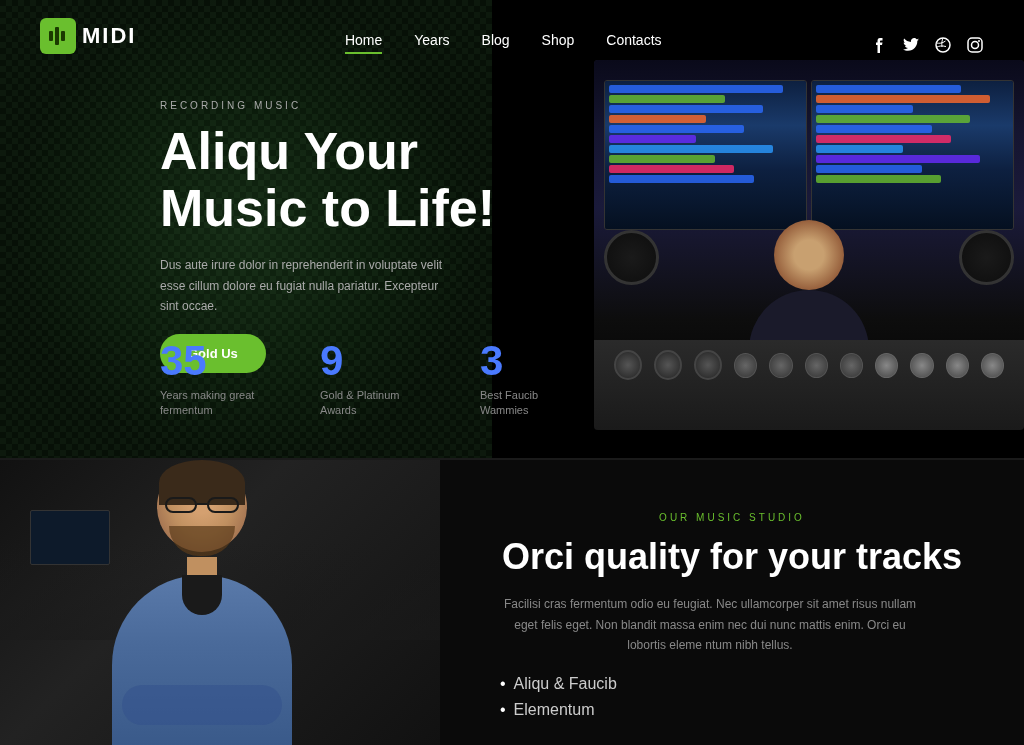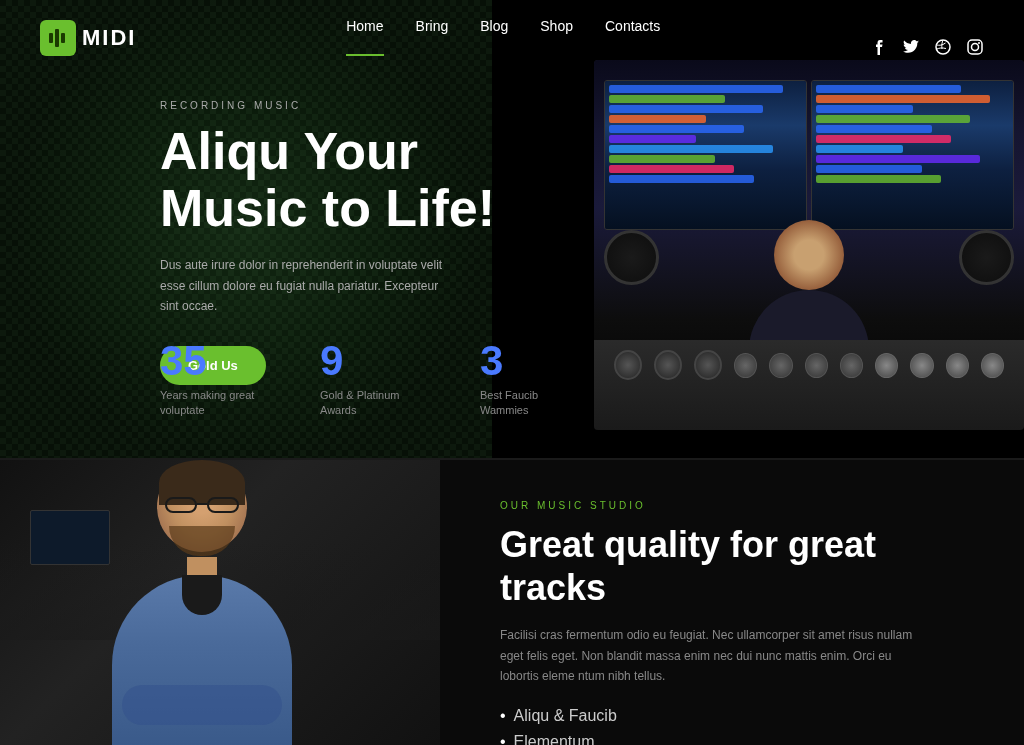--- a/index.html
+++ b/index.html
@@ -47,21 +47,21 @@
     }
     .nav-link {
       color: #fff;
       text-decoration: none;
       font-size: 14px;
       font-weight: 500;
       cursor: pointer;
     }
     .nav-link.active {
       border-bottom: 2px solid #6abf2e;
-      padding-bottom: 20px;
+      padding-bottom: 4px;
     }
     .nav-social {
       display: flex;
       gap: 14px;
       align-items: center;
     }
     .social-icon {
       width: 18px; height: 18px;
       display: flex; align-items: center; justify-content: center;
       color: #fff;
@@ -169,21 +169,21 @@
       font-size: 52px;
       font-weight: 900;
       line-height: 1.1;
       margin-bottom: 18px;
       color: #fff;
     }
     .hero-desc {
       font-size: 12px;
       color: #aaa;
       line-height: 1.7;
-      margin-bottom: 29px;
+      margin-bottom: 17px;
       max-width: 300px;
     }
     .btn-about {
       background: #6abf2e;
       color: #fff;
       border: none;
       padding: 12px 28px;
       border-radius: 30px;
       font-size: 13px;
       font-weight: 600;
@@ -236,21 +236,22 @@
       width: 100%;
       height: 100%;
       background:
         radial-gradient(ellipse at 50% 40%, #3a3a3a 0%, #1a1a1a 60%, #0d0d0d 100%);
       position: relative;
     }
 
     
     .section2-content {
       flex: 1;
-      padding: 40px 60px;
+      padding: 52px 60px;
+      text-align: center;
     }
     .section2-tag {
       font-size: 10px;
       letter-spacing: 3px;
       color: #6abf2e;
       text-transform: uppercase;
       margin-bottom: 12px;
     }
     .section2-title {
       font-size: 36px;
@@ -303,21 +304,21 @@
         <rect x="2" y="6" width="4" height="10" rx="1" fill="#1a3a00"></rect>
         <rect x="8" y="2" width="4" height="18" rx="1" fill="#1a3a00"></rect>
         <rect x="14" y="6" width="4" height="10" rx="1" fill="#1a3a00"></rect>
       </svg>
     </div>
     <span>MIDI</span>
   </div>
 
   <div class="nav-center">
     <a class="nav-link active">Home</a>
-    <a class="nav-link">Bring</a>
+    <a class="nav-link">Years</a>
     <a class="nav-link">Blog</a>
     <a class="nav-link">Shop</a>
     <a class="nav-link">Contacts</a>
   </div>
 
   <div class="nav-social">
     <span class="social-icon">
       <svg width="8" height="16" viewBox="0 0 8 16" fill="white">
           <path d="M5 5.5H7.5L7 8H5V16H2.5V8H1V5.5H2.5V4C2.5 2.3 3.3 1 5 1H7.5V3.5H6C5.4 3.5 5 3.9 5 4.5V5.5Z"></path>
         </svg>
@@ -416,21 +417,21 @@
   <div class="hero-content">
     <div class="hero-tag">RECORDING MUSIC</div>
     <h1 class="hero-title">Aliqu Your Music to Life!</h1>
     <p class="hero-desc">Dus aute irure dolor in reprehenderit in voluptate velit esse cillum dolore eu fugiat nulla pariatur. Excepteur sint occae.</p>
     <button class="btn-about">Gold Us</button>
   </div>
 
   <div class="stats">
     <div class="stat-item">
       <div class="stat-num">35</div>
-      <div class="stat-label">Years making great voluptate</div>
+      <div class="stat-label">Years making great fermentum</div>
     </div>
     <div class="stat-item">
       <div class="stat-num">9</div>
       <div class="stat-label">Gold &amp; Platinum Awards</div>
     </div>
     <div class="stat-item">
       <div class="stat-num">3</div>
       <div class="stat-label">Best Faucib Wammies</div>
     </div>
   </div>
@@ -473,21 +474,21 @@
           <div style="position:absolute; top:0; left:50%; transform:translateX(-50%); width:40px; height:40px; background:#1a1a1a; border-radius:0 0 20px 20px;"></div>
 
           <div style="position:absolute; bottom:20px; left:10px; right:10px; height:40px; background:rgba(50,80,140,0.5); border-radius:20px;"></div>
         </div>
       </div>
     </div>
   </div>
 
   <div class="section2-content">
     <div class="section2-tag">OUR MUSIC STUDIO</div>
-    <h2 class="section2-title">Great quality for great tracks</h2>
+    <h2 class="section2-title">Orci quality for your tracks</h2>
     <p class="section2-desc">Facilisi cras fermentum odio eu feugiat. Nec ullamcorper sit amet risus nullam eget felis eget. Non blandit massa enim nec dui nunc mattis enim. Orci eu lobortis eleme ntum nibh tellus.</p>
     <ul class="section2-list">
       <li>Aliqu &amp; Faucib</li>
       <li>Elementum</li>
 
     </ul>
   </div>
 </div>
 
 </body></html>

